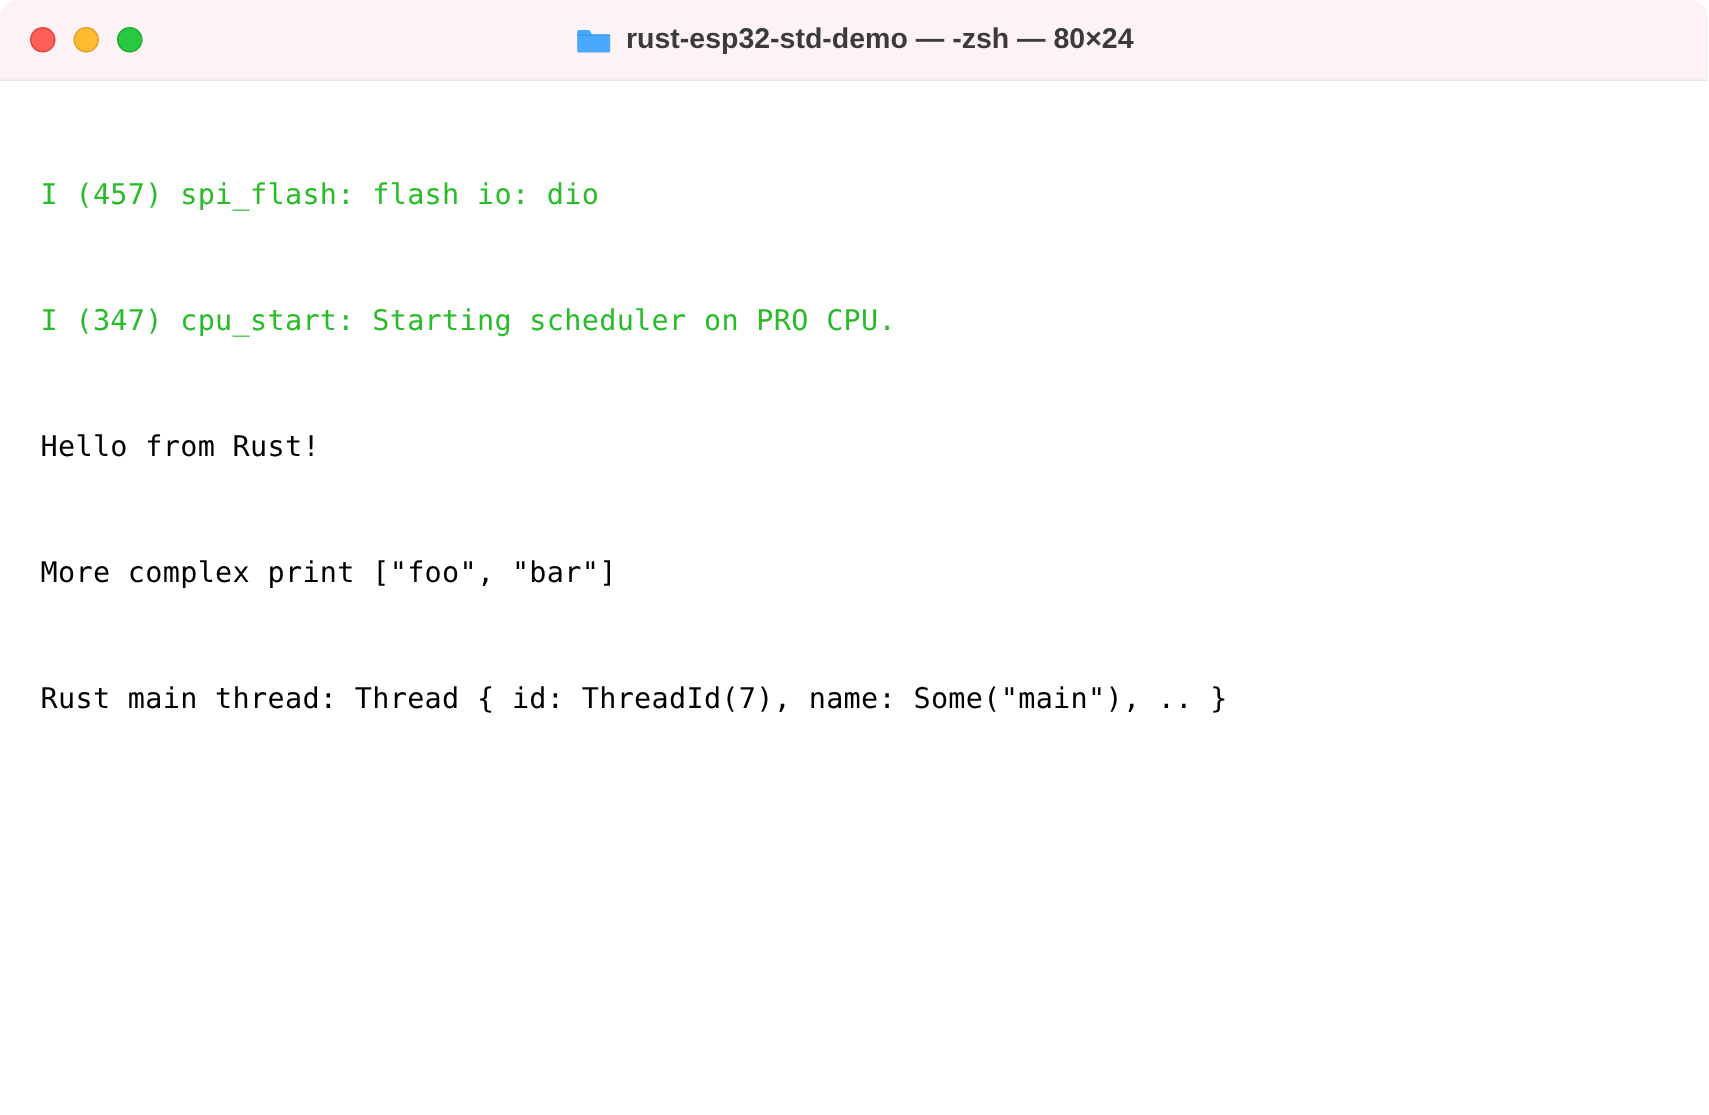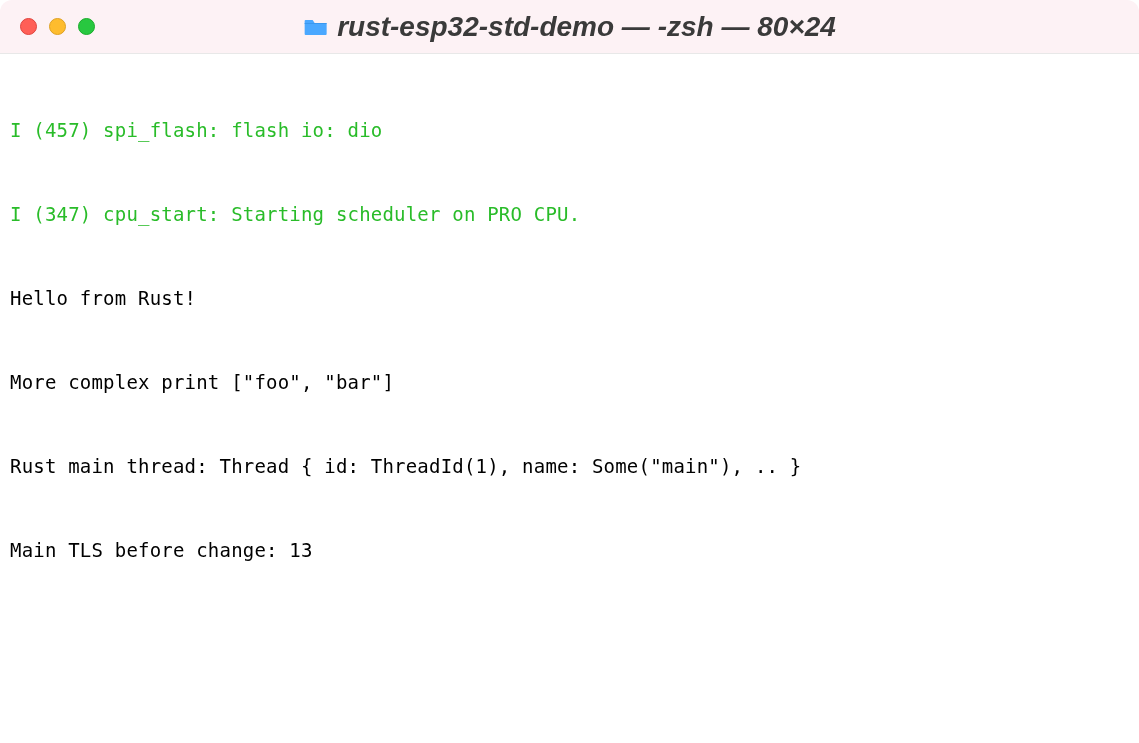--- a/index.html
+++ b/index.html
@@ -53,29 +53,28 @@
       align-items: center;
       gap: 10px;
     }
     .folder-icon {
       width: 24px;
       height: 20px;
       display: inline-block;
     }
     .window-title {
       font-family: -apple-system, BlinkMacSystemFont, "Segoe UI", sans-serif;
-      font-size: 28px;
+      font-size: 19px;
       font-weight: 700;
       color: #3a3a3a;
-      font-style: italic;
     }
     .terminal-body {
       flex: 1;
       background: #ffffff;
-      padding: 6px 10px;
+      padding: 6px 27px;
       font-size: 19px;
       line-height: 28px;
       color: #000000;
       white-space: pre;
       overflow: hidden;
       letter-spacing: 0.2px;
     }
     .line {
       display: block;
     }
@@ -99,22 +98,21 @@
         </svg>
       </span>
       <span class="window-title">rust-esp32-std-demo — -zsh — 80×24</span>
     </div>
   </div>
   <div class="terminal-body">
     <span class="line green">I (457) spi_flash: flash io: dio</span>
     <span class="line green">I (347) cpu_start: Starting scheduler on PRO CPU.</span>
     <span class="line">Hello from Rust!</span>
     <span class="line">More complex print ["foo", "bar"]</span>
-    <span class="line">Rust main thread: Thread { id: ThreadId(1), name: Some("main"), .. }</span>
-    <span class="line">Main TLS before change: 13</span>
+    <span class="line">Rust main thread: Thread { id: ThreadId(7), name: Some("main"), .. }</span>
     
     
     
     
     
     
     
     
     
     

